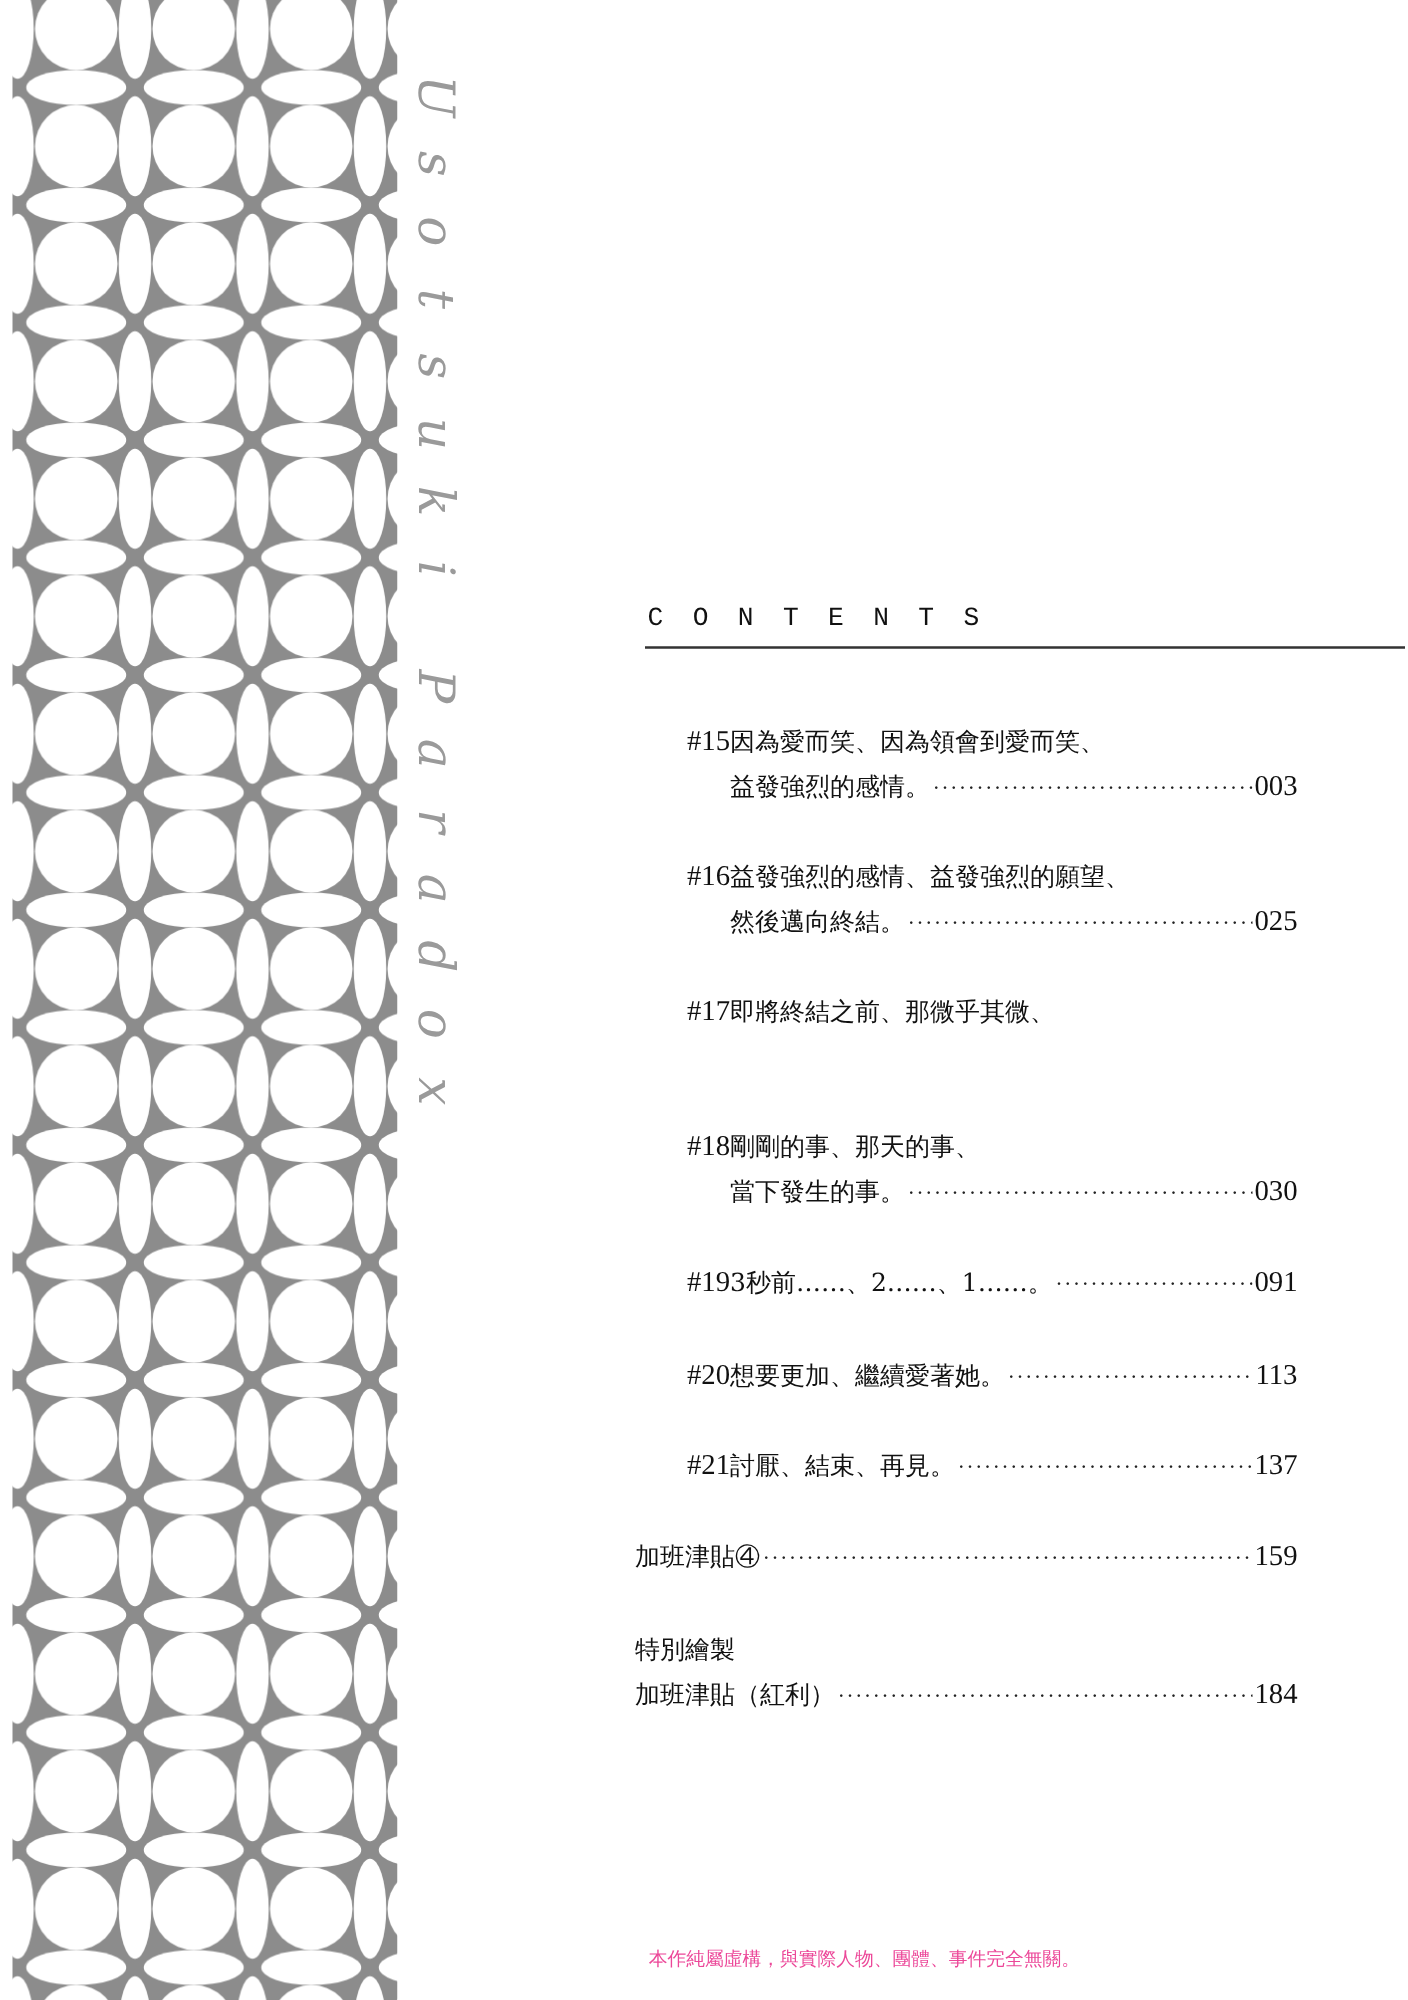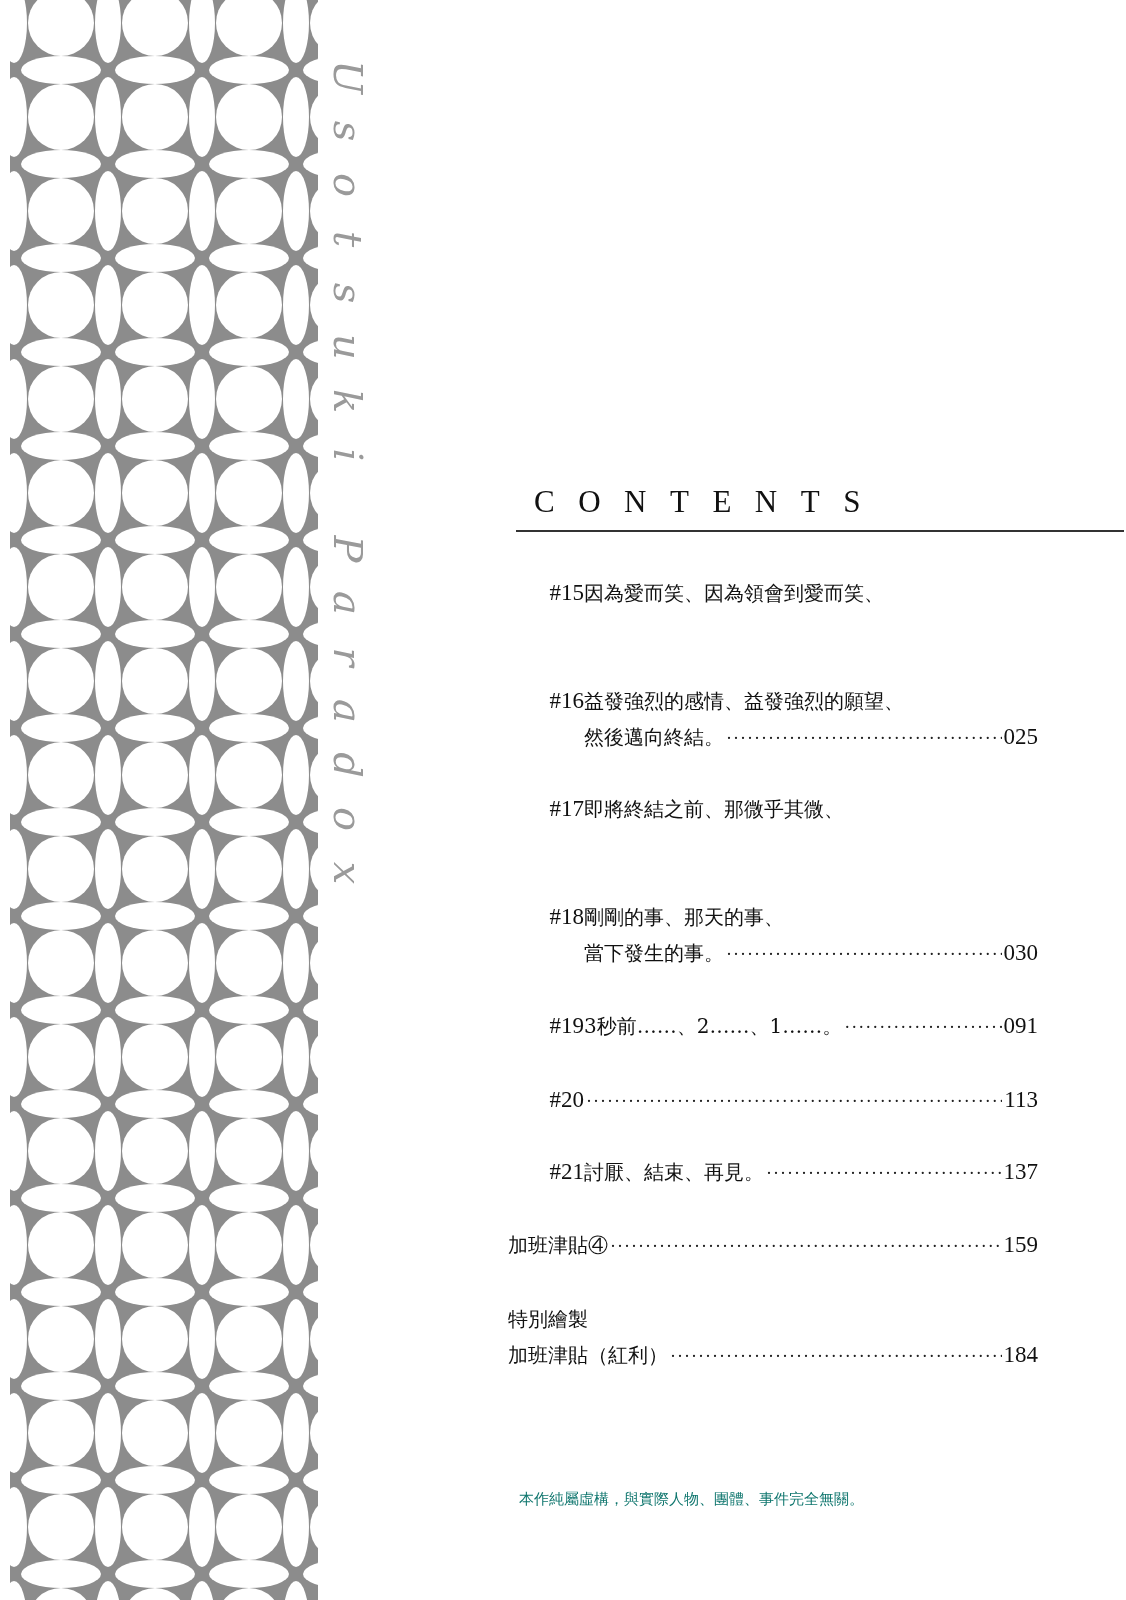--- a/index.html
+++ b/index.html
@@ -13,38 +13,38 @@
     position:absolute; left:306px; top:50px; width:70px; height:900px;
     display:flex; flex-direction:column; align-items:center;
     font-family:"DejaVu Serif", "Liberation Serif", serif; font-style:italic;
     font-size:40px; color:#9a9a9a; line-height:1;
   }
   .vertical-title span { display:block; transform:rotate(90deg); height:54px; width:54px; text-align:center; }
   .vertical-title span.gap { height:40px; }
 
   .contents-header { position:absolute; left:518px; top:484px; width:608px; }
   .contents-title {
-    font-family:Liberation Serif, serif; font-size:31px; letter-spacing:23.5px;
-    color:#111; margin:0 0 10px 16px; font-weight:normal;
+    font-family:Liberation Mono, monospace; font-size:21px; letter-spacing:23.5px;
+    color:#111; margin:0 0 10px 0; font-weight:normal;
   }
   .contents-rule { height:2px; background:#333; width:100%; margin-left:-2px; }
 
   .toc { position:absolute; left:508px; top:580px; width:530px; }
   .entry { position:absolute; left:0; width:530px; font-size:22px; color:#111; }
   .entry .row { display:flex; align-items:baseline; height:36px; white-space:nowrap;text-align:right; }
   .entry .num { width:76px; font-family:"Liberation Serif", serif; font-size:23px; flex:0 0 76px; }
   .entry .indent { width:76px; flex:0 0 76px; }
   .entry .text { font-family:"DejaVu Serif", "Liberation Serif", serif; font-size:20px; }
   .entry .leader { flex:1 1 auto; overflow:hidden; font-family:"Liberation Serif", serif; font-size:18px; letter-spacing:1px; margin:0 2px; color:#222; }
   .entry .leader::before { content:"································································································································"; }
   .entry .page { font-family:"Liberation Serif", serif; font-size:23px; flex:0 0 auto; }
 
   .disclaimer {
-    position:absolute; left:519px; top:1490px; font-family:Liberation Sans, sans-serif;
-    font-size:15px; color:#0f766e;
+    position:absolute; left:519px; top:1558px; font-family:Liberation Sans, sans-serif;
+    font-size:15px; color:#ec4899;
   }
 </style>
 </head>
 <body>
 
 <div class="pattern-band">
   <svg width="318" height="1600" xmlns="http://www.w3.org/2000/svg">
     <defs>
       <pattern id="shippo" x="14" y="-24" width="94" height="94" patternUnits="userSpaceOnUse">
         <rect width="94" height="94" fill="#8c8c8c"></rect>
@@ -86,20 +86,26 @@
   <div class="contents-rule"></div>
 </div>
 
 <div class="toc">
 
   <div class="entry" style="top:0px">
     <div class="row">
       <span class="num">#15</span>
       <span class="text">因為愛而笑、因為領會到愛而笑、</span>
     </div>
+    <div class="row">
+      <span class="indent"></span>
+      <span class="text">益發強烈的感情。</span>
+      <span class="leader"></span>
+      <span class="page">003</span>
+    </div>
   </div>
 
   <div class="entry" style="top:108px">
     <div class="row">
       <span class="num">#16</span>
       <span class="text">益發強烈的感情、益發強烈的願望、</span>
     </div>
     <div class="row">
       <span class="indent"></span>
       <span class="text">然後邁向終結。</span>
@@ -133,20 +139,21 @@
       <span class="num">#19</span>
       <span class="text">3秒前……、2……、1……。</span>
       <span class="leader"></span>
       <span class="page">091</span>
     </div>
   </div>
 
   <div class="entry" style="top:507px">
     <div class="row">
       <span class="num">#20</span>
+      <span class="text">想要更加、繼續愛著她。</span>
       <span class="leader"></span>
       <span class="page">113</span>
     </div>
   </div>
 
   <div class="entry" style="top:579px">
     <div class="row">
       <span class="num">#21</span>
       <span class="text">討厭、結束、再見。</span>
       <span class="leader"></span>

